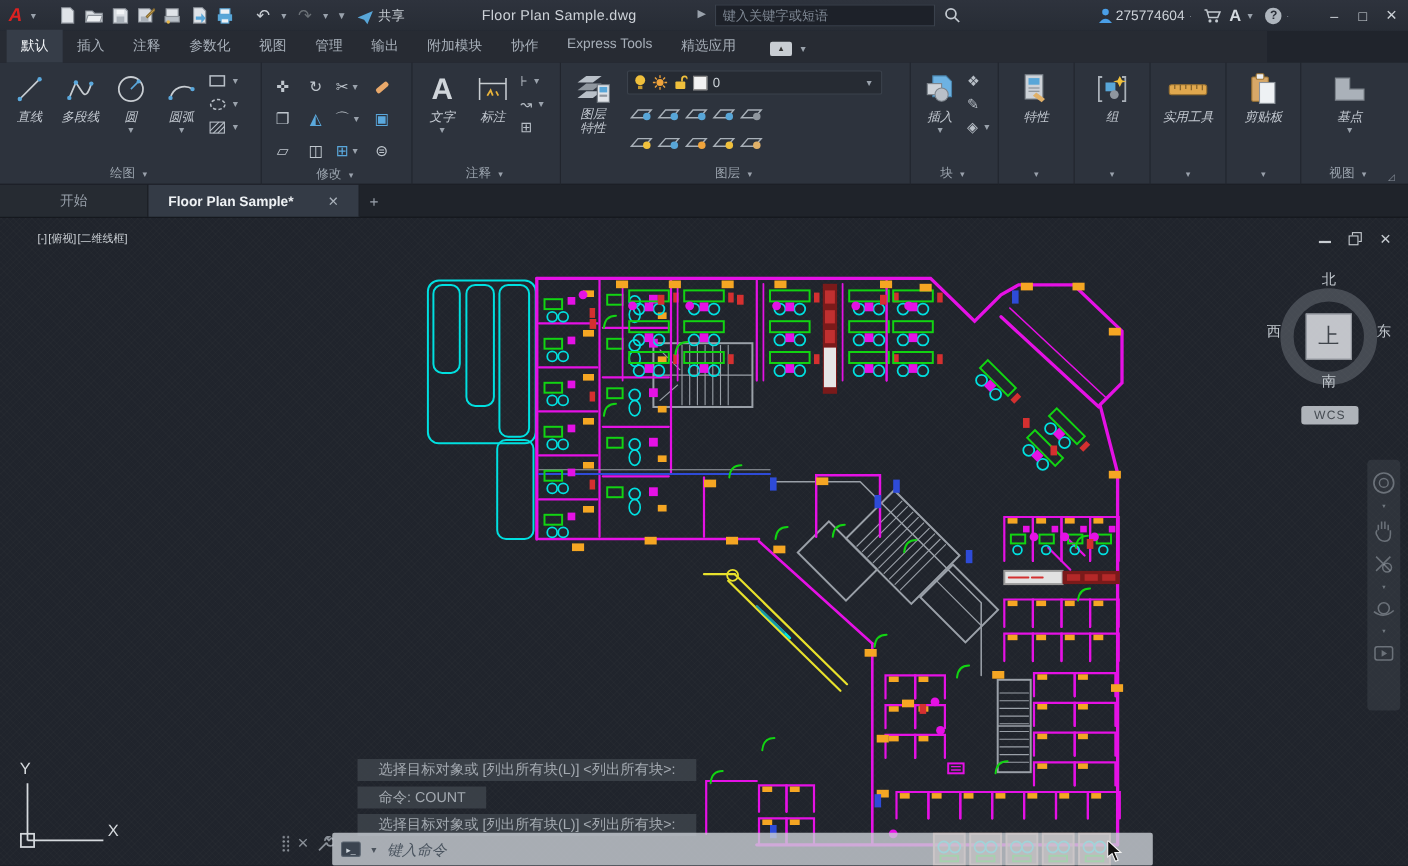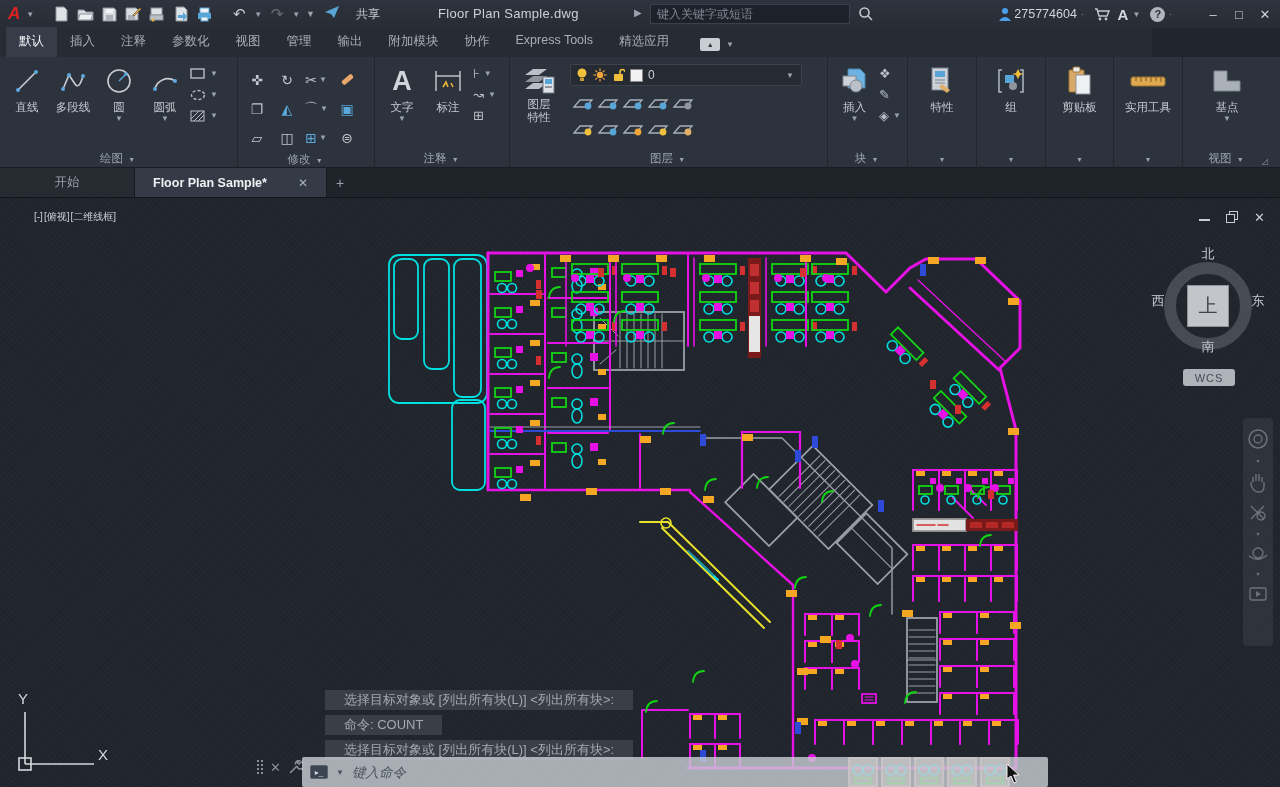--- a/index.html
+++ b/index.html
@@ -9,21 +9,21 @@
 
   
   .titlebar { position:absolute; left:0; top:0; width:1280px; height:28px;
     background:linear-gradient(#2e333d,#272c35); display:flex; align-items:center;
     padding:0 6px; color:#c9ced4; font-size:12px; }
   .tb-group { display:flex; align-items:center; gap:2px; }
   .app-logo { color:#d22; font-weight:bold; font-size:17px; padding:0 2px; font-style:italic; }
   .caret { font-size:8px; color:#9aa2ac; padding:0 2px; }
   .qat-btn { width:22px; height:22px; display:flex; align-items:center; justify-content:center; border-radius:2px; }
   .qat-btn svg { display:block; }
-  .share-btn { display:flex; align-items:flex-start; gap:16px; margin-left:6px; color:#c3c9d0; }
+  .share-btn { display:flex; align-items:flex-end; gap:4px; margin-left:6px; color:#c3c9d0; }
   .doc-title { position:absolute; left:438px; top:0; height:28px; line-height:28px;
     color:#cdd2d8; font-size:13px; letter-spacing:.3px; }
   .title-sep { position:absolute; left:634px; top:7px; color:#9aa2ac; font-size:10px; }
   .search-wrap { position:absolute; left:650px; top:4px; width:200px; height:20px;
     background:#1d2129; border:1px solid #3a414c; display:flex; align-items:center; }
   .search-wrap input { flex:1; background:transparent; border:0; outline:none;
     color:#b9c0c8; font-size:12px; padding:0 6px; font-family:inherit; }
   .search-wrap input::placeholder { color:#7e8793; }
   .tb-right { position:absolute; right:6px; top:0; height:28px; display:flex; align-items:center; gap:8px; }
   .tb-ico { display:flex; align-items:center; gap:2px; color:#c3c9d0; }
@@ -43,21 +43,21 @@
 
   
   .ribbon { position:absolute; left:0; top:57px; width:1280px; height:111px;
     background:#2d333d; display:flex; border-bottom:1px solid #191c22; }
   .panel { height:111px; border-right:1px solid #21252d; display:flex; flex-direction:column; }
   .panel-content { flex:1; display:flex; align-items:flex-start; padding:4px 4px 0; }
   .panel-label { height:17px; text-align:center; color:#9aa3ad; font-size:11.5px; line-height:15px; }
   .panel-label .caret { font-size:7px; }
   .bigbtn { width:46px; display:flex; flex-direction:column; align-items:center; padding-top:3px; }
   .bigbtn .bicon { height:34px; display:flex; align-items:center; justify-content:center; }
-  .bigbtn .blabel { color:#c3c9d1; font-size:11.5px; margin-top:3px; text-align:center; line-height:13px; }
+  .bigbtn .blabel { color:#c3c9d1; font-size:11.5px; margin-top:3px; text-align:center; line-height:13px;font-style:italic; }
   .mini-col { display:flex; flex-direction:column; gap:7px; padding-top:6px; margin-left:2px; }
   .mini { color:#b7bec6; font-size:13px; line-height:14px; display:flex; align-items:center; gap:2px; }
   .glyph-grid { display:grid; grid-template-columns:repeat(4,30px); grid-auto-rows:29px;
     padding-top:4px; color:#bfc6cd; font-size:14px; }
   .glyph-grid span { display:flex; align-items:center; justify-content:center; }
   .eraser { width:13px; height:5px; background:#e8a86a; border-radius:2px; transform:rotate(-40deg); display:inline-block; }
   .accent { color:#5aa8dc; }
 
   .layer-dd { width:232px; height:22px; background:#262b33; border:1px solid #3b424c;
     border-radius:2px; display:flex; align-items:center; gap:5px; padding:0 5px; margin:3px 0 4px; }
@@ -551,53 +551,53 @@
                 <circle cx="17" cy="20" r="4" fill="#8f969e"></circle>
                 <path d="M22,3 l2,4 4,1 -4,1 -2,4 -2,-4 -4,-1 4,-1 z" fill="#f0c03c"></path>
               </svg>
             </span>
           <span class="blabel">组</span>
         </div>
       </div>
       <div class="panel-label"><span class="caret">▼</span></div>
     </div>
 
-    <div class="panel" style="width:68px">
-      <div class="panel-content" style="justify-content:center">
-        <div class="bigbtn" style="width:60px">
-          <span class="bicon">
-            <svg width="28" height="30">
-                <rect x="3" y="4" width="15" height="22" rx="1" fill="#d8a868" stroke="#9c7433"></rect>
-                <rect x="7" y="1" width="7" height="5" rx="1" fill="#eceff2" stroke="#9c7433"></rect>
-                <rect x="10" y="9" width="14" height="19" fill="#eef1f4" stroke="#8d939b"></rect>
-              </svg>
-            </span>
-          <span class="blabel">剪贴板</span>
-        </div>
-      </div>
-      <div class="panel-label"><span class="caret">▼</span></div>
-    </div>
-
     <div class="panel" style="width:69px">
       <div class="panel-content" style="justify-content:center">
         <div class="bigbtn" style="width:60px">
           <span class="bicon">
             <svg width="40" height="26">
                 <rect x="3" y="9" width="34" height="9" rx="2" fill="#e0a84e" stroke="#9c7433"></rect>
                 <g stroke="#7a5a26">
                   <line x1="8" y1="9" x2="8" y2="13"></line>
                   <line x1="13" y1="9" x2="13" y2="14"></line>
                   <line x1="18" y1="9" x2="18" y2="13"></line>
                   <line x1="23" y1="9" x2="23" y2="14"></line>
                   <line x1="28" y1="9" x2="28" y2="13"></line>
                   <line x1="33" y1="9" x2="33" y2="14"></line>
                 </g>
               </svg>
             </span>
           <span class="blabel">实用工具</span>
+        </div>
+      </div>
+      <div class="panel-label"><span class="caret">▼</span></div>
+    </div>
+
+    <div class="panel" style="width:68px">
+      <div class="panel-content" style="justify-content:center">
+        <div class="bigbtn" style="width:60px">
+          <span class="bicon">
+            <svg width="28" height="30">
+                <rect x="3" y="4" width="15" height="22" rx="1" fill="#d8a868" stroke="#9c7433"></rect>
+                <rect x="7" y="1" width="7" height="5" rx="1" fill="#eceff2" stroke="#9c7433"></rect>
+                <rect x="10" y="9" width="14" height="19" fill="#eef1f4" stroke="#8d939b"></rect>
+              </svg>
+            </span>
+          <span class="blabel">剪贴板</span>
         </div>
       </div>
       <div class="panel-label"><span class="caret">▼</span></div>
     </div>
 
     <div class="panel" style="width:88px;border-right:0;position:relative">
       <div class="panel-content" style="justify-content:center">
         <div class="bigbtn">
           <span class="bicon">
             <svg width="34" height="28">

